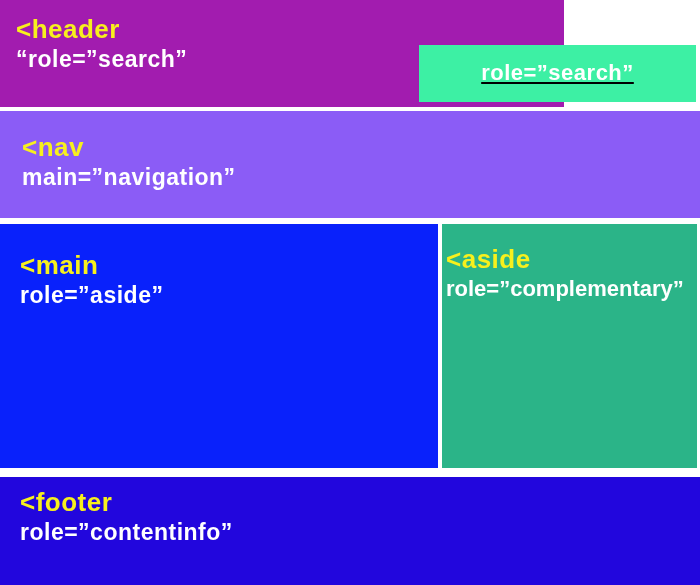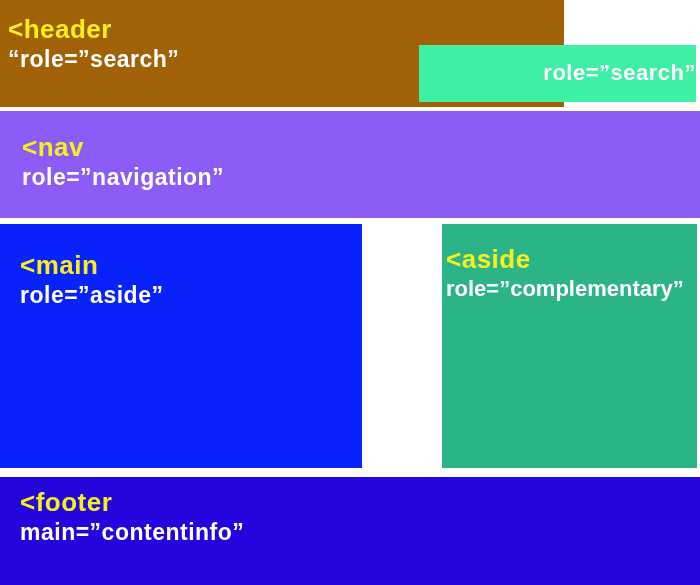--- a/index.html
+++ b/index.html
@@ -30,40 +30,41 @@
   .role {
     font-size: 23px;
     font-weight: 700;
     color: #FFFFFF;
     line-height: 1.3;
     letter-spacing: 0.5px;
     white-space: pre;
   }
   .header-region {
     left: 0; top: 0; width: 564px; height: 107px;
-    background: #a16207;
-    padding: 14px 0 0 8px;
+    background: #a21caf;
+    padding: 14px 0 0 16px;
   }
   .search-box {
     position: absolute;
     left: 419px; top: 45px;
     width: 277px; height: 57px;
     background: #3DF0A4;
     display: flex;
     align-items: center;
-    justify-content: flex-end;
+    justify-content: center;
+    text-decoration: underline;
   }
   .search-box .role { font-size: 22px; }
   .nav-region {
     left: 0; top: 111px; width: 700px; height: 107px;
     background: #8b5cf6;
     padding: 21px 0 0 22px;
   }
   .main-region {
-    left: 0; top: 224px; width: 362px; height: 244px;
+    left: 0; top: 224px; width: 438px; height: 244px;
     background: #0921FB;
     padding: 26px 0 16px 20px;
   }
   .aside-region {
     left: 442px; top: 224px; width: 255px; height: 244px;
     background: #2BB488;
     padding: 20px 8px 0 4px;
   }
   .aside-region .role { font-size: 22px; letter-spacing: 0; }
   .footer-region {
@@ -80,31 +81,31 @@
   <section class="region header-region">
     <div class="tag">&lt;header</div>
     <div class="role">“role=”search”</div>
     <div class="search-box">
       <span class="role">role=”search”</span>
     </div>
   </section>
 
   <section class="region nav-region">
     <div class="tag">&lt;nav</div>
-    <div class="role">role=”navigation”</div>
+    <div class="role">main=”navigation”</div>
   </section>
 
   <section class="region main-region">
     <div class="tag">&lt;main</div>
     <div class="role">role=”aside”</div>
   </section>
 
   <section class="region aside-region">
     <div class="tag">&lt;aside</div>
     <div class="role">role=”complementary”</div>
   </section>
 
   <section class="region footer-region">
     <div class="tag">&lt;footer</div>
-    <div class="role">main=”contentinfo”</div>
+    <div class="role">role=”contentinfo”</div>
   </section>
 
 </div>
 
 </body></html>

